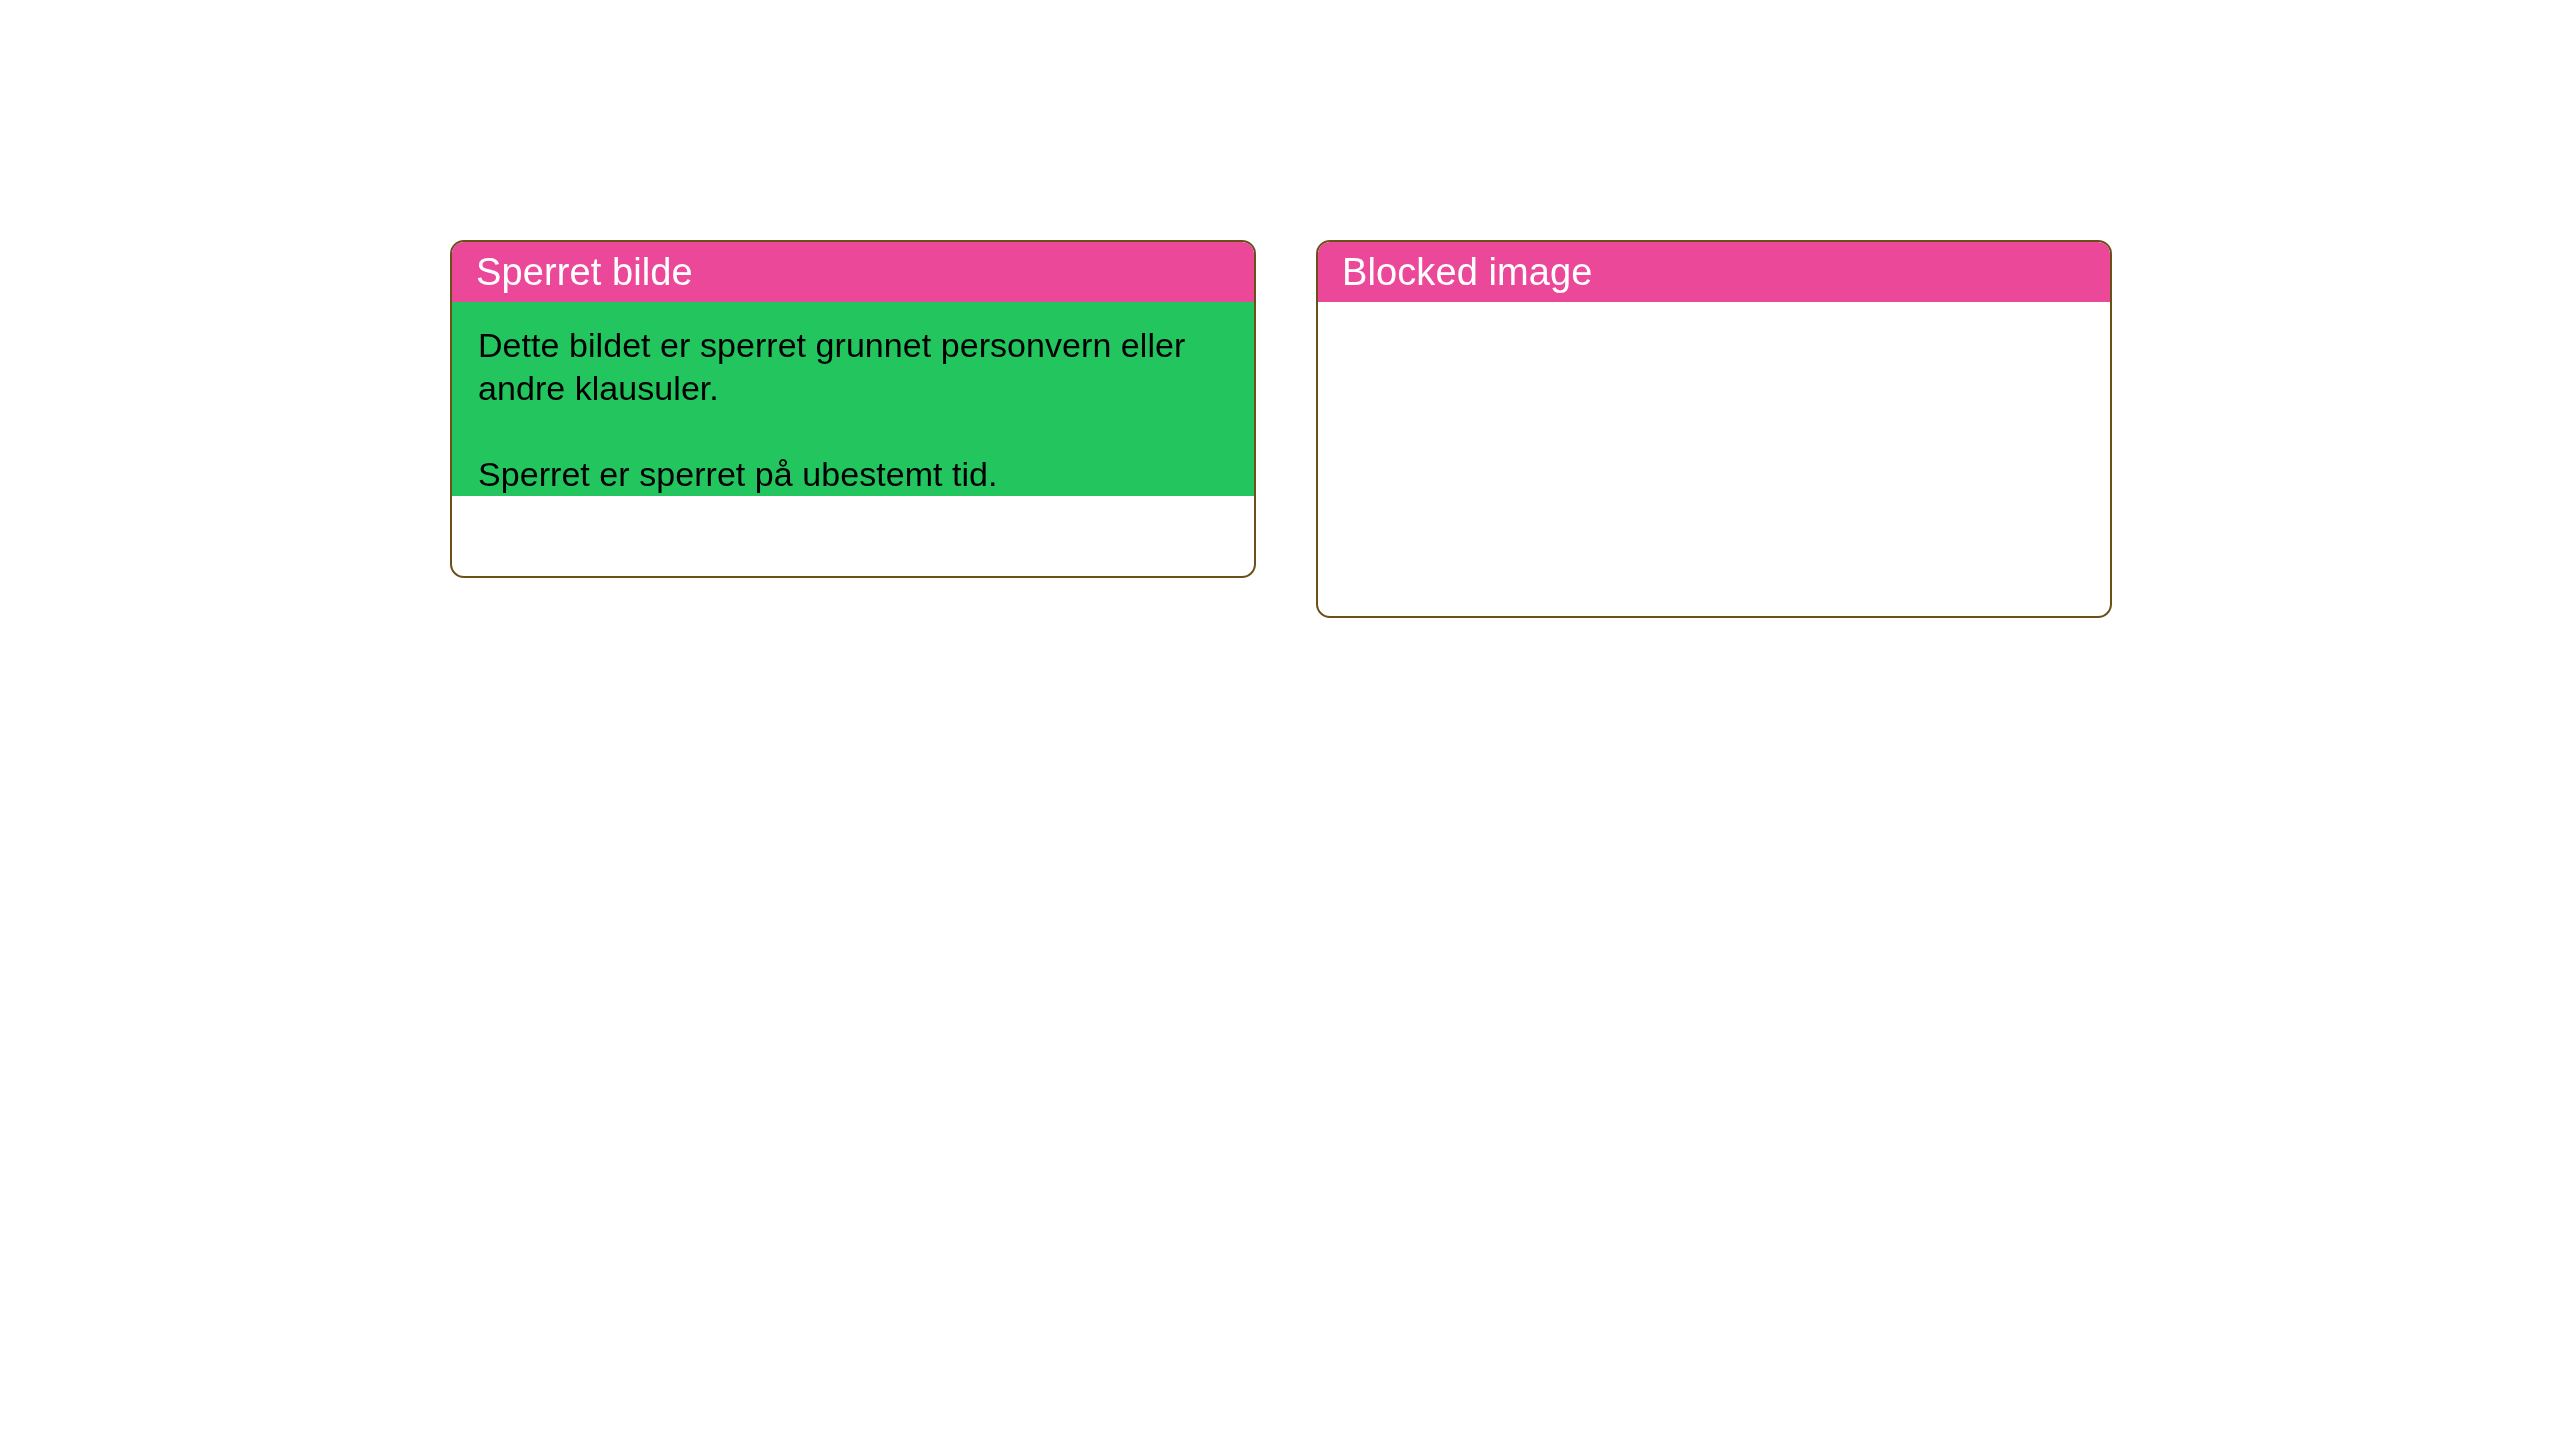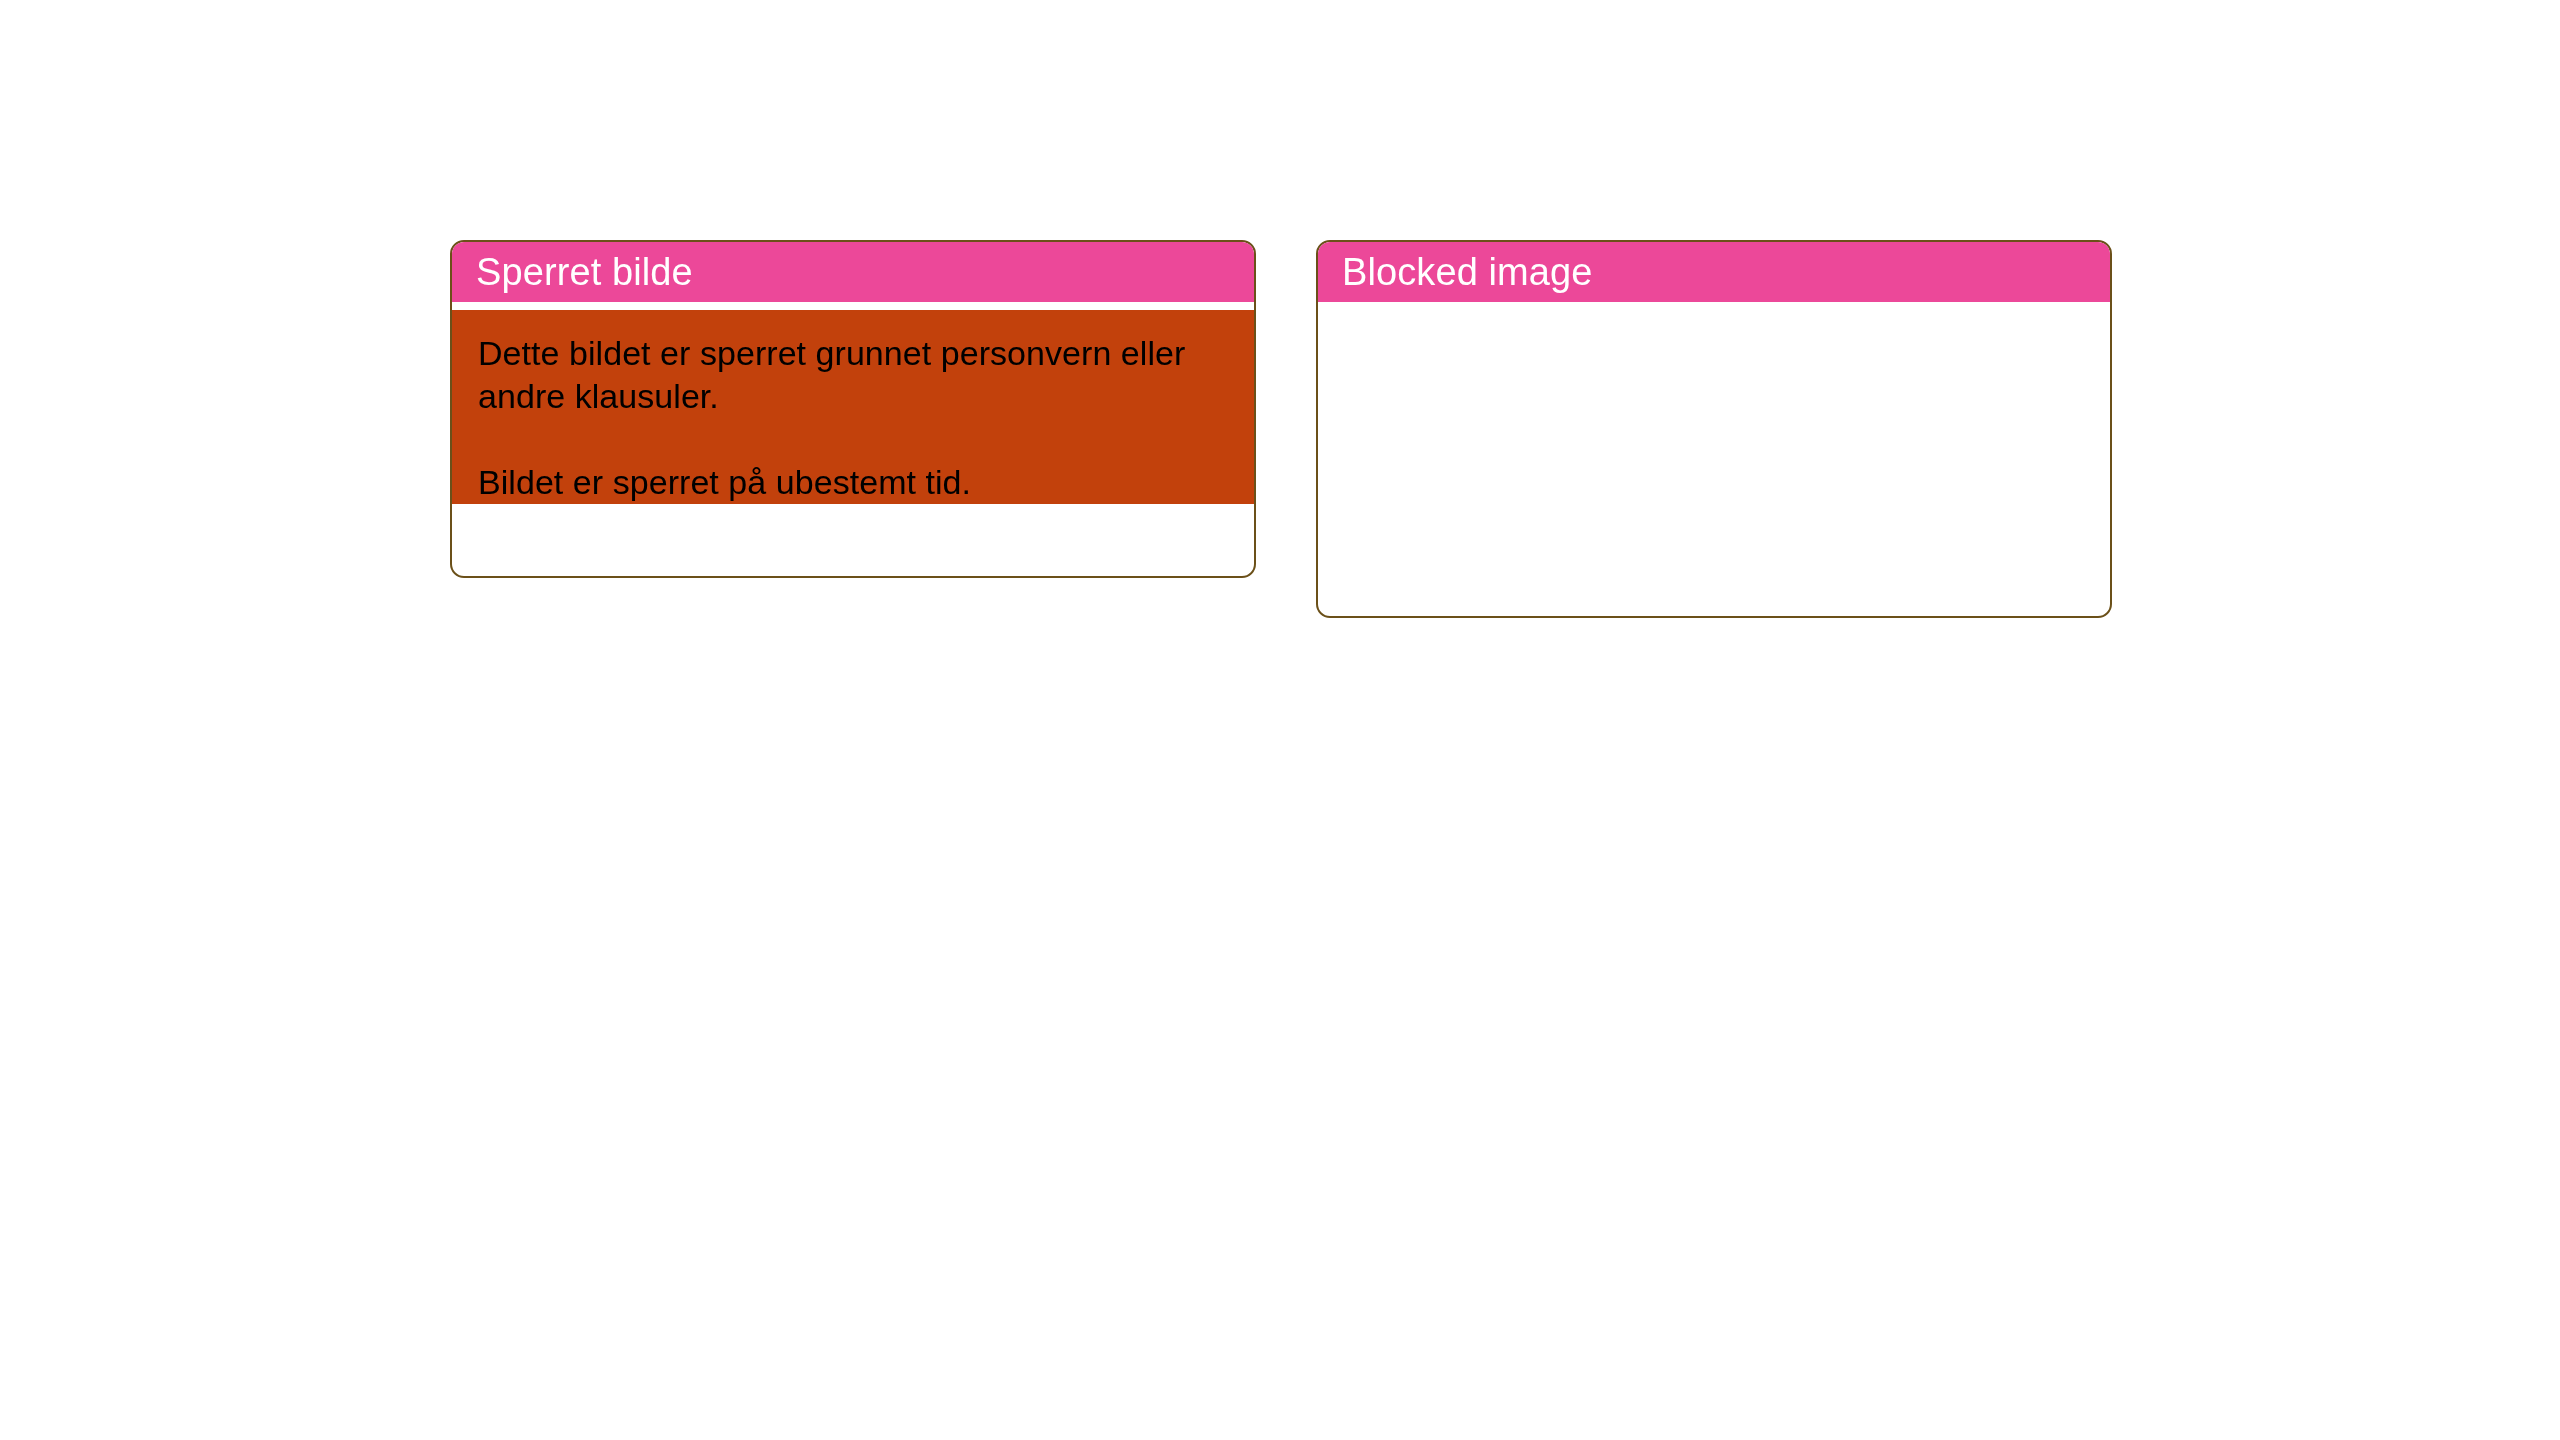--- a/index.html
+++ b/index.html
@@ -47,22 +47,21 @@
     font-size: 38px;
     line-height: 44px;
     font-weight: 400;
     letter-spacing: 0.1px;
     white-space: nowrap;
   }
 
   .card-body {
     box-sizing: border-box;
     padding: 22px 42px 0 26px;
-    background: #c2410c;
-    margin-top: 8px;
+    background: #22c55e;
   }
 
   .card-paragraph {
     color: #000000;
     font-size: 34px;
     line-height: 43px;
     font-weight: 400;
     margin: 0;
     letter-spacing: 0.05px;
   }
@@ -92,21 +91,21 @@
 <div id="page">
 
   <div class="card" id="card-blocked-no">
 
     <div class="card-header">
       <span class="card-title">Sperret bilde</span>
     </div>
 
     <div class="card-body">
       <p class="card-paragraph">Dette bildet er sperret grunnet personvern eller andre klausuler.</p>
-      <p class="card-paragraph">Bildet er sperret på ubestemt tid.</p>
+      <p class="card-paragraph">Sperret er sperret på ubestemt tid.</p>
     </div>
   </div>
 
   <div class="card" id="card-blocked-en">
 
     <div class="card-header">
       <span class="card-title">Blocked image</span>
     </div>
 
   </div>

